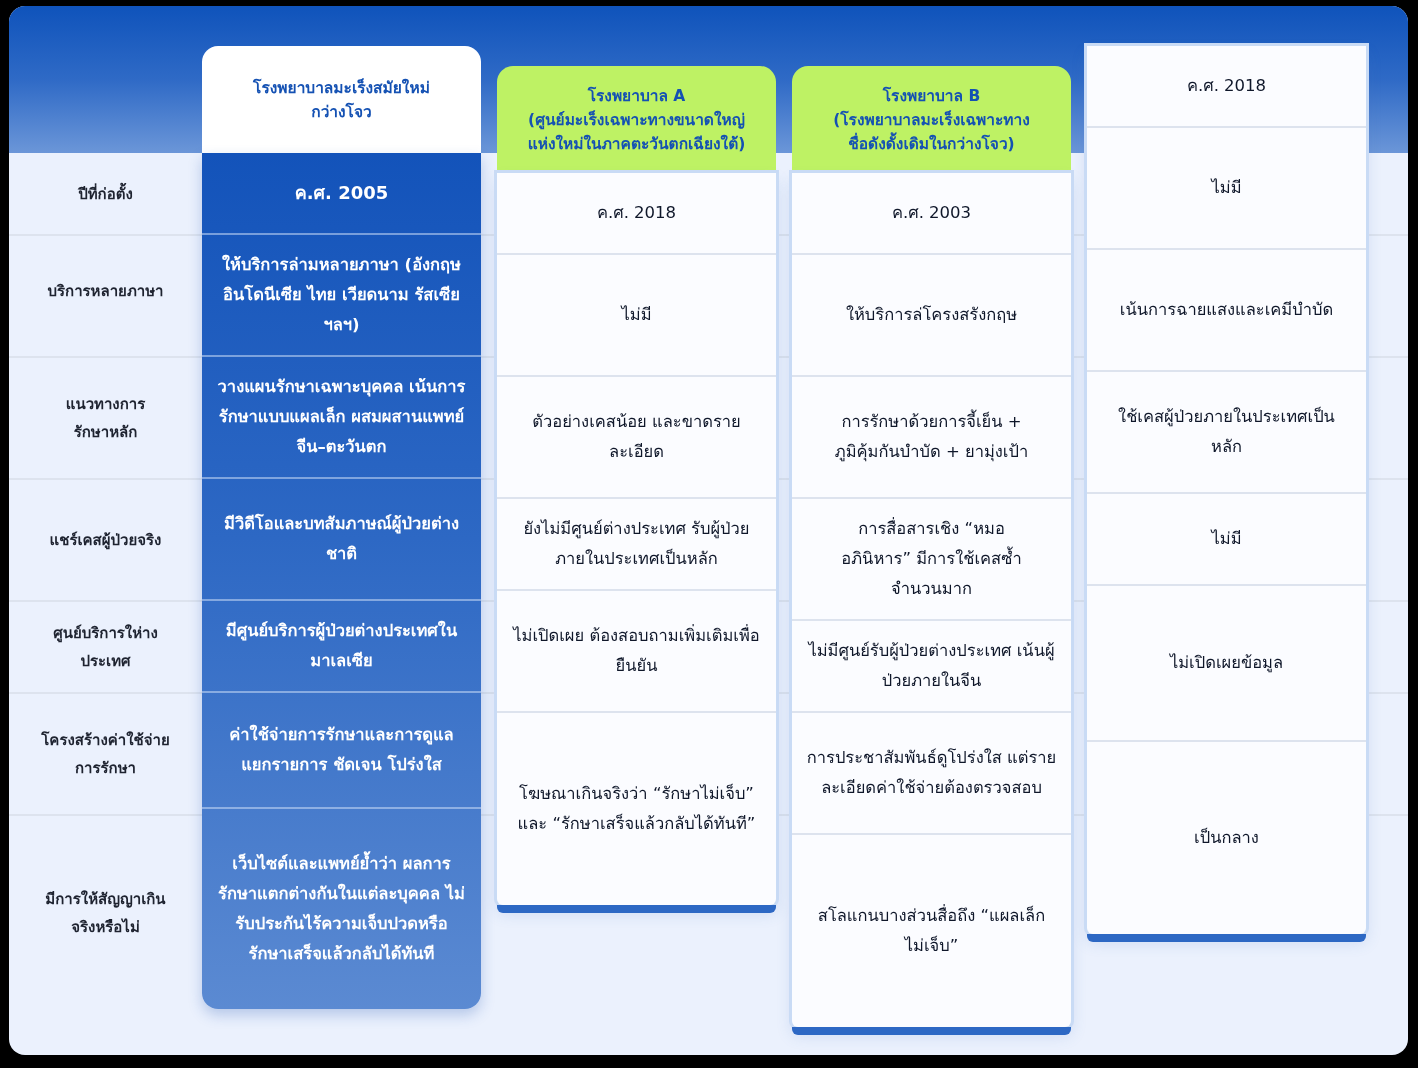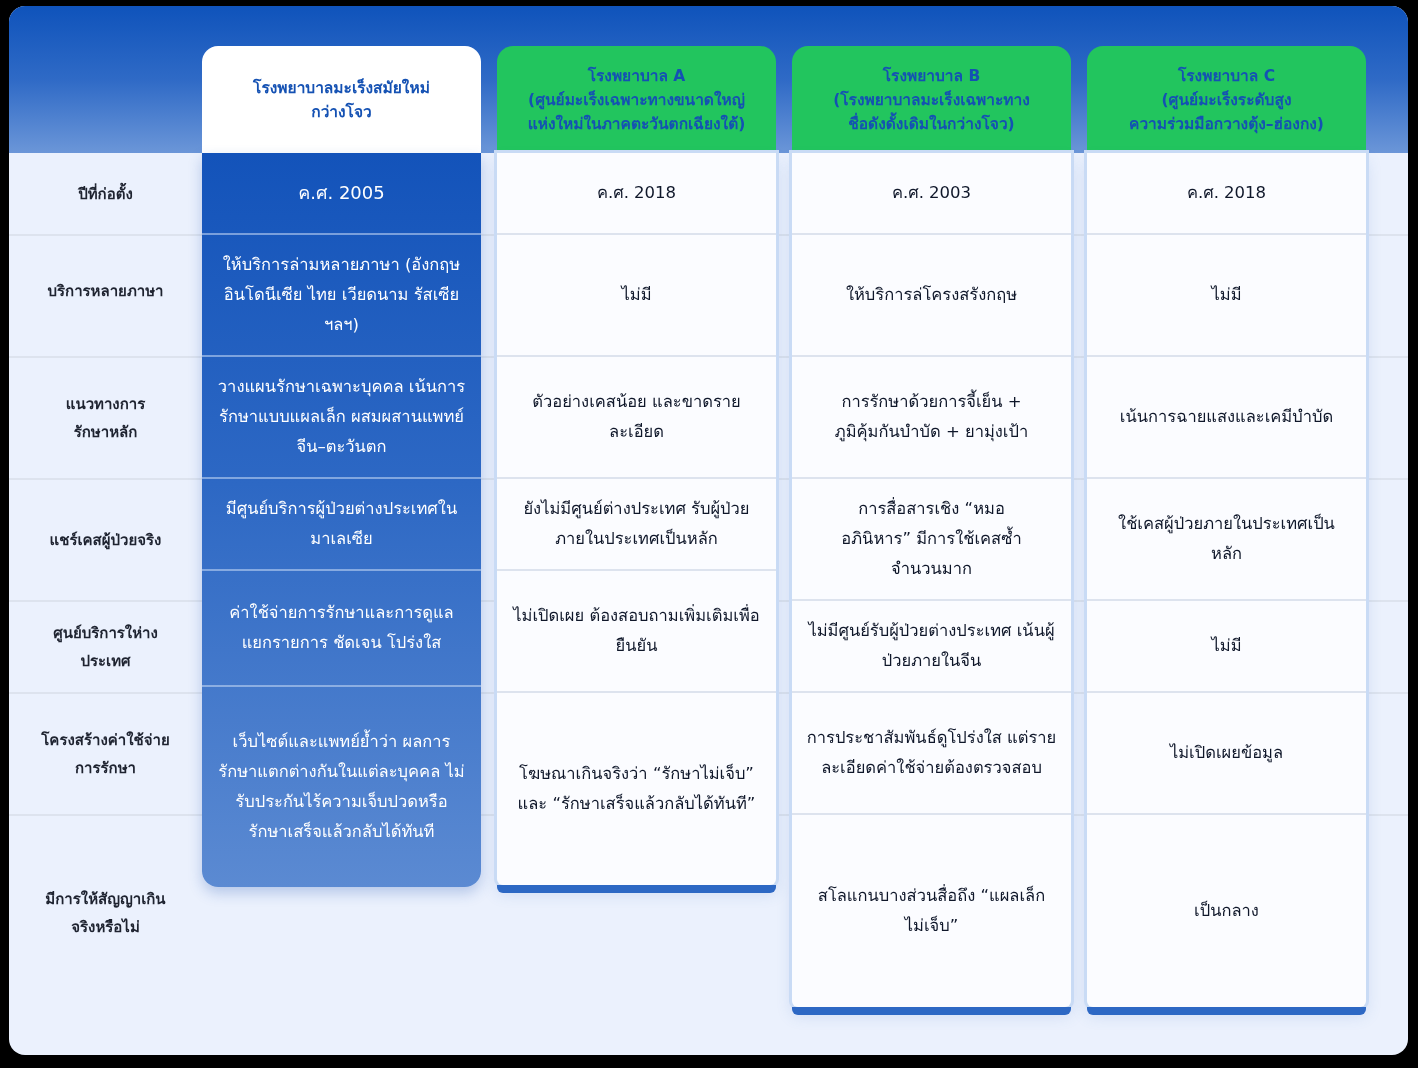--- a/index.html
+++ b/index.html
@@ -31,38 +31,38 @@
   .col {
     position: absolute; top: 40px; width: 279px;
   }
   .col-head {
     height: 107px; border-radius: 16px 16px 0 0;
     display: flex; align-items: center; justify-content: center; text-align: center;
     font-weight: bold; font-size: 15.5px; line-height: 24px; color: #1451b3;
     padding: 0 12px;
   }
   .col.hl .col-head { background: #ffffff; }
-  .col.cmp .col-head { background: #22c55e; }
+  .col.cmp .col-head { background: #bef264; margin-top: 20px; }
 
   .col.hl .col-body {
     background: linear-gradient(180deg, #1353ba 0%, #2d68c4 45%, #5b8ad2 100%);
     border-radius: 0 0 16px 16px;
     box-shadow: 0 6px 14px rgba(40, 90, 180, 0.28);
   }
   .col.cmp .col-body {
     background: #fbfcff;
     box-shadow: 0 0 0 3px #c9dbf5, 0 8px 16px rgba(60, 110, 190, 0.18);
     border-radius: 0 0 6px 6px;
   }
   .cell {
     display: flex; align-items: center; justify-content: center; text-align: center;
     font-size: 16.5px; line-height: 30px; padding: 0 14px;
     border-bottom: 2px solid #dde3ee;
   }
-  .col.hl .cell { color: #ffffff; font-weight: normal; font-size: 16.5px; border-bottom-color: rgba(200, 218, 245, 0.55); }
+  .col.hl .cell { color: #ffffff; font-weight: bold; font-size: 16.5px; border-bottom-color: rgba(200, 218, 245, 0.55); }
   .col.cmp .cell { color: #0f172a; }
   .cell.last { border-bottom: none; }
   .bottom-bar {
     height: 8px; background: #2d68c4; border-radius: 0 0 6px 6px;
   }
 </style>
 </head>
 <body>
 
 <div class="card">
@@ -87,20 +87,21 @@
     <div class="col-head">
       <div>
         <div>โรงพยาบาลมะเร็งสมัยใหม่</div>
         <div>กว่างโจว</div>
       </div>
     </div>
     <div class="col-body">
       <div class="cell" style="height:82px;font-size:18px">ค.ศ. 2005</div>
       <div class="cell" style="height:122px">ให้บริการล่ามหลายภาษา (อังกฤษ อินโดนีเซีย ไทย เวียดนาม รัสเซีย ฯลฯ)</div>
       <div class="cell" style="height:122px">วางแผนรักษาเฉพาะบุคคล เน้นการรักษาแบบแผลเล็ก ผสมผสานแพทย์จีน–ตะวันตก</div>
+      <div class="cell" style="height:122px">มีวิดีโอและบทสัมภาษณ์ผู้ป่วยต่างชาติ</div>
       <div class="cell" style="height:92px">มีศูนย์บริการผู้ป่วยต่างประเทศในมาเลเซีย</div>
       <div class="cell" style="height:116px">ค่าใช้จ่ายการรักษาและการดูแลแยกรายการ ชัดเจน โปร่งใส</div>
       <div class="cell last" style="height:200px">เว็บไซต์และแพทย์ย้ำว่า ผลการรักษาแตกต่างกันในแต่ละบุคคล ไม่รับประกันไร้ความเจ็บปวดหรือรักษาเสร็จแล้วกลับได้ทันที</div>
     </div>
   </div>
 
   <div class="col cmp" style="left:488px">
     <div class="col-head">
       <div>
         <div>โรงพยาบาล A</div>
@@ -133,31 +134,24 @@
       <div class="cell" style="height:122px;padding:0 30px">การรักษาด้วยการจี้เย็น + ภูมิคุ้มกันบำบัด + ยามุ่งเป้า</div>
       <div class="cell" style="height:122px;padding:0 40px">การสื่อสารเชิง “หมออภินิหาร” มีการใช้เคสซ้ำจำนวนมาก</div>
       <div class="cell" style="height:92px">ไม่มีศูนย์รับผู้ป่วยต่างประเทศ เน้นผู้ป่วยภายในจีน</div>
       <div class="cell" style="height:122px">การประชาสัมพันธ์ดูโปร่งใส แต่รายละเอียดค่าใช้จ่ายต้องตรวจสอบ</div>
       <div class="cell last" style="height:192px">สโลแกนบางส่วนสื่อถึง “แผลเล็ก ไม่เจ็บ”</div>
     </div>
     <div class="bottom-bar"></div>
   </div>
 
   <div class="col cmp" style="left:1078px">
-    <div class="col-head">
-      <div>
-        <div>โรงพยาบาล C</div>
-        <div>(ศูนย์มะเร็งระดับสูง</div>
-        <div>ความร่วมมือกวางตุ้ง–ฮ่องกง)</div>
-      </div>
-    </div>
     <div class="col-body">
       <div class="cell" style="height:82px">ค.ศ. 2018</div>
       <div class="cell" style="height:122px">ไม่มี</div>
       <div class="cell" style="height:122px">เน้นการฉายแสงและเคมีบำบัด</div>
       <div class="cell" style="height:122px;padding:0 24px">ใช้เคสผู้ป่วยภายในประเทศเป็นหลัก</div>
       <div class="cell" style="height:92px">ไม่มี</div>
-      <div class="cell" style="height:122px">ไม่เปิดเผยข้อมูล</div>
+      <div class="cell" style="height:156px">ไม่เปิดเผยข้อมูล</div>
       <div class="cell last" style="height:192px">เป็นกลาง</div>
     </div>
     <div class="bottom-bar"></div>
   </div>
 </div>
 
 </body></html>

